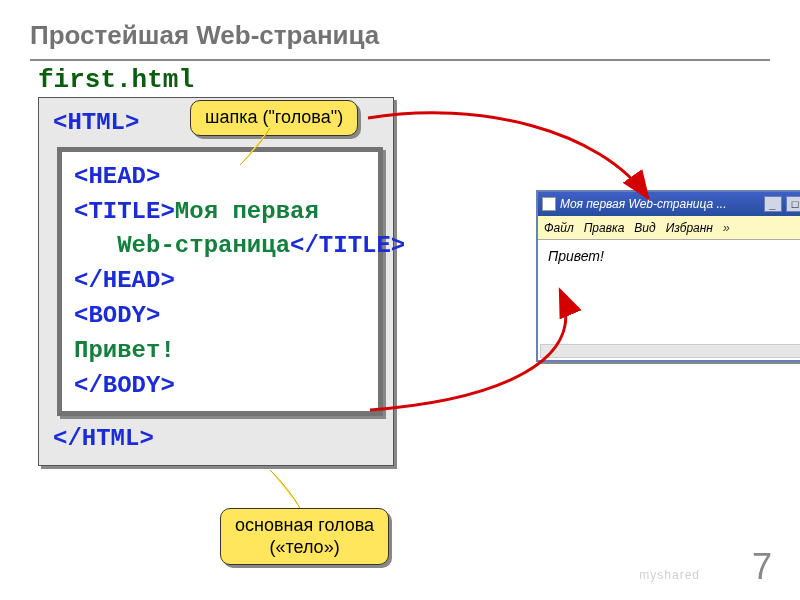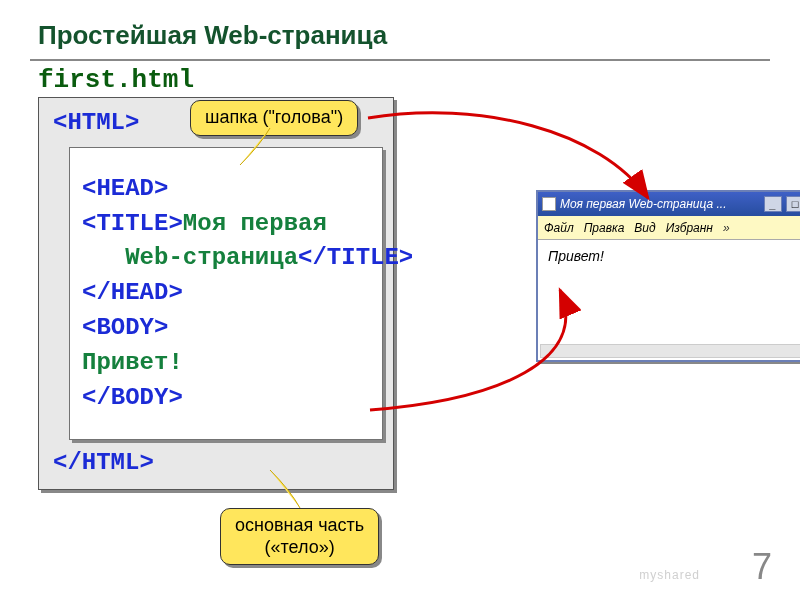--- a/index.html
+++ b/index.html
@@ -8,22 +8,22 @@
     padding: 20px 30px;
     width: 800px;
     height: 600px;
     font-family: Arial, sans-serif;
     background: #fff;
     position: relative;
   }
   .slide-title {
     font-size: 26px;
     font-weight: bold;
-    margin: 0 0 8px 8px;
-    color: #14532d;
+    margin: 0 0 8px 0;
+    color: #737373;
   }
   .hr {
     border: none;
     border-top: 2px solid #888;
     margin: 0 0 4px 0;
   }
   .filename {
     font-family: "Courier New", monospace;
     font-size: 26px;
     color: #0a5c0f;
@@ -34,23 +34,23 @@
     position: relative;
     width: 356px;
     background: #e8e8e8;
     border: 1px solid #555;
     padding: 8px 10px 8px 14px;
     margin-left: 8px;
     box-shadow: 3px 3px 0 #888;
   }
   .code-inner {
     background: #fff;
-    border: 1px solid #737373;
-    padding: 24px 12px;
-    margin: 6px 0 6px 16px;
+    border: 5px solid #737373;
+    padding: 8px 12px;
+    margin: 6px 0 6px 4px;
     box-shadow: 3px 3px 0 #888;
   }
   .code {
     font-family: "Courier New", monospace;
     font-size: 24px;
     font-weight: bold;
     color: #000;
     line-height: 1.45;
     white-space: pre;
   }
@@ -176,21 +176,21 @@
   </div>
 
   <div class="code"><span class="kw">&lt;/HTML&gt;</span></div>
 </div>
 
 <div class="callout" style="left:190px; top:100px;">
   <span>шапка ("голова")</span>
 </div>
 
 <div class="callout" style="left:220px; top:508px;">
-  <span>основная часть</span><br>
+  <span>основная голова</span><br>
   <span>(«тело»)</span>
 </div>
 
 <div class="browser">
   <div class="browser-titlebar">
     <span class="page-icon"></span>
     <span class="titlebar-text">Моя первая Web-страница ...</span>
     <span class="win-btn">_</span>
     <span class="win-btn">□</span>
     <span class="win-btn">×</span>

